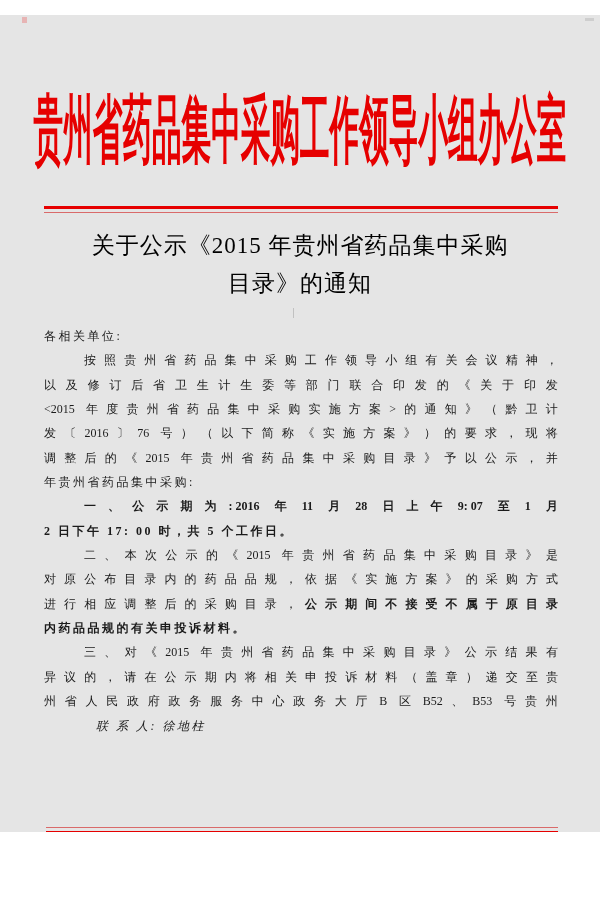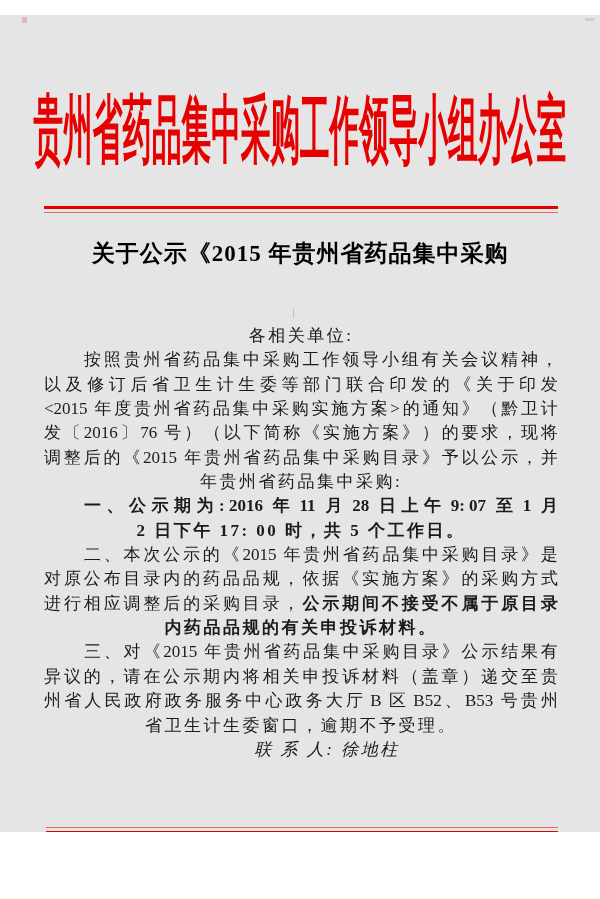--- a/index.html
+++ b/index.html
@@ -34,33 +34,31 @@
     .rule-top-thick { left: 44px; top: 191px; width: 514px; height: 3px; background: var(--accent-red, #e60000); }
     .rule-top-thin  { left: 44px; top: 197px; width: 514px; height: 1px; background: var(--rule-light, #d96a6a); }
     .rule-bot-thin  { left: 46px; top: 812px; width: 512px; height: 1px; background: var(--rule-light, #d96a6a); }
     .rule-bot-thick { left: 46px; top: 816px; width: 512px; height: 3px; background: var(--accent-red, #e60000); }
     
     .title {
       position: absolute; left: 0; top: 212px;
       width: 600px;
       text-align: center;
       color: #000000;
-      font-weight: 700;
+      font-weight: 400;
       font-size: 23px;
       line-height: 38px;
       letter-spacing: 1px;
-      margin-top: 8px;
     }
     
     .body-text {
       position: absolute; left: 44px; top: 309px;
       width: 514px;
       color: var(--ink, #1b1b1b);
-      font-size: 17px;
-      text-align: center;
+      font-size: 12px;
     }
     .line {
       height: 24.35px;
       line-height: 24.35px;
       letter-spacing: 2.5px;
       white-space: nowrap;
       overflow: visible;
     }
     .line.stretch {
       display: flex;
@@ -86,20 +84,21 @@
   <div class="speck-tl"></div>
   <div class="speck-tr"></div>
 
   <div class="org-name">贵州省药品集中采购工作领导小组办公室</div>
 
   <div class="rule rule-top-thick"></div>
   <div class="rule rule-top-thin"></div>
 
   <div class="title">
     <div>关于公示《2015 年贵州省药品集中采购</div>
+    <div>目录》的通知</div>
   </div>
 
   <div class="speck-title"></div>
 
   <div class="body-text">
 
   <div class="line"><span>各相关单位:</span></div>
       <div class="line ind1 stretch">
         <span>按</span>
         <span>照</span>
@@ -409,20 +408,19 @@
         <span>厅</span>
         <span> B </span>
         <span>区</span>
         <span> B52</span>
         <span>、</span>
         <span>B53 </span>
         <span>号</span>
         <span>贵</span>
         <span>州</span>
       </div>
-      <div class="line"><span>省卫生计生委窗口，逾期不予受理。</span></div>
       <div class="line ind2"><span>联 系 人: 徐地柱</span></div>
     </div>
 
   <div class="rule rule-bot-thin"></div>
   <div class="rule rule-bot-thick"></div>
 
 </div>
 
 </body></html>

